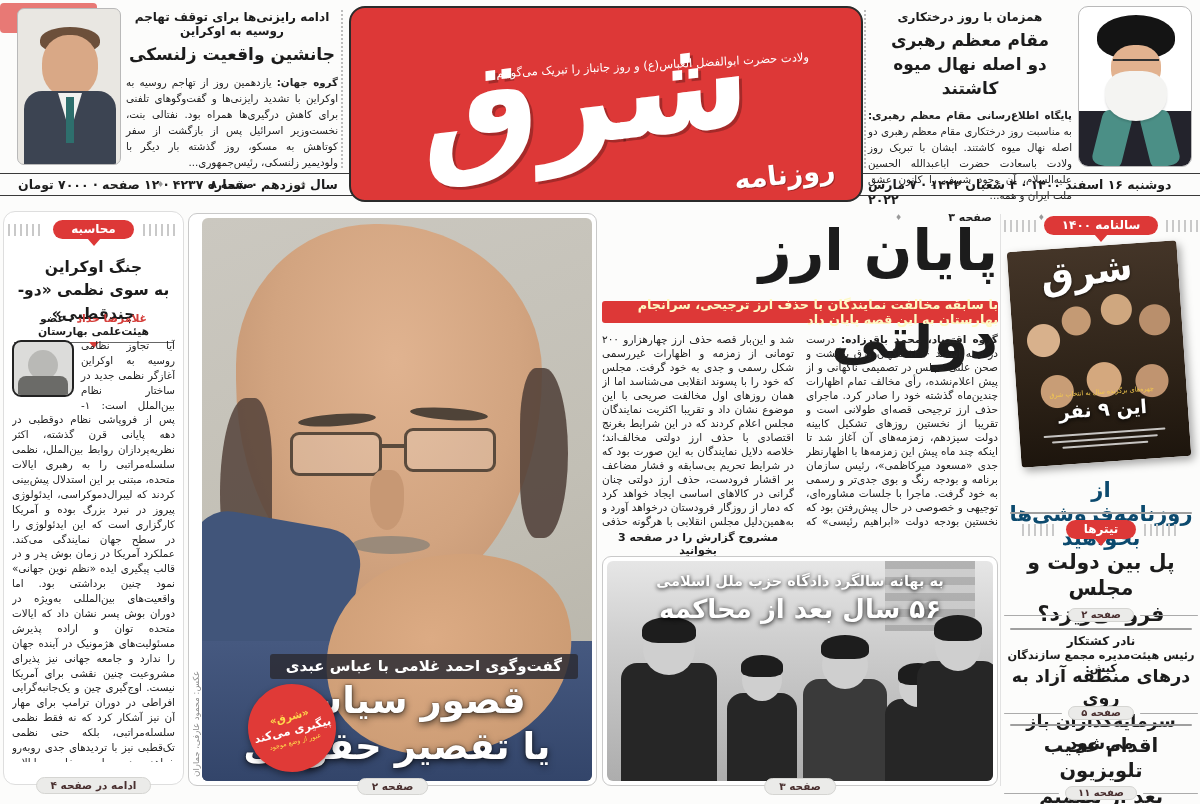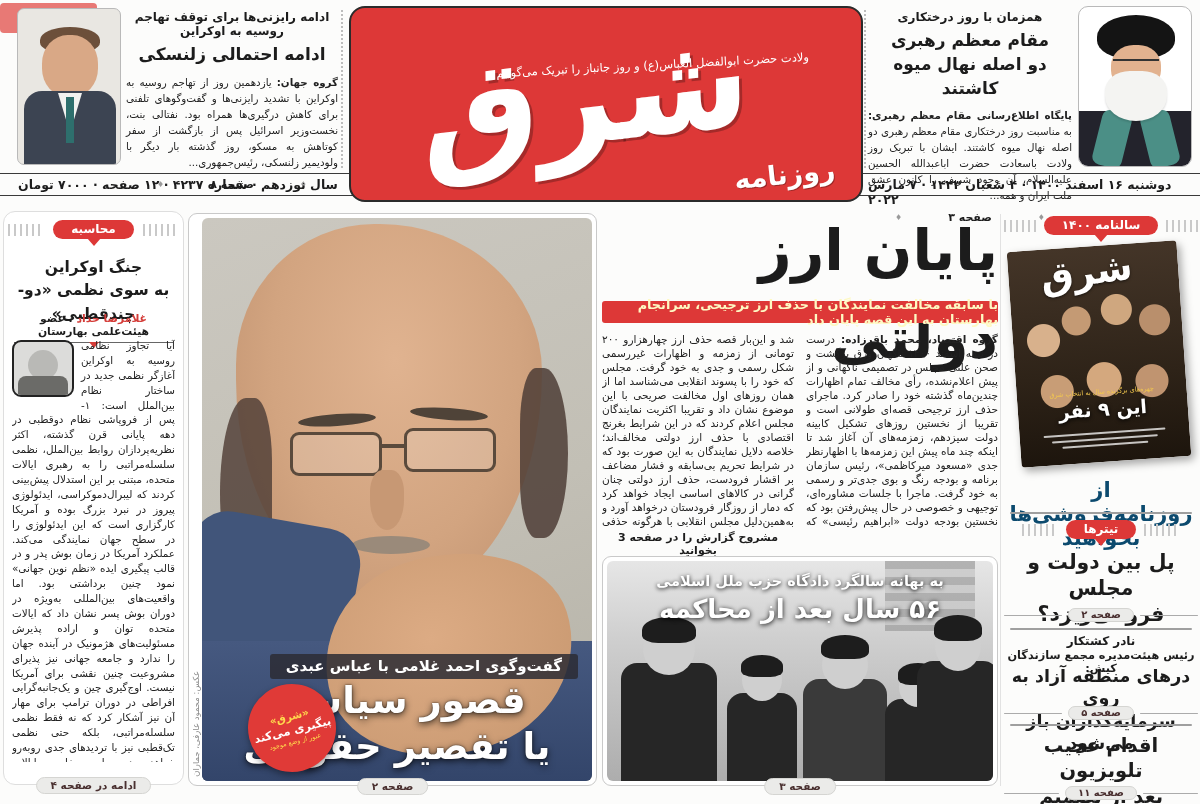--- a/index.html
+++ b/index.html
@@ -152,21 +152,21 @@
     <div class="z-hair"></div>
     <div class="z-head"></div>
     <div class="z-suit"></div>
     <div class="z-shirt"></div>
     <div class="z-tie"></div>
   </div>
 
   <div class="abs z-story">
     <div class="story-kicker">ادامه رایزنی‌ها برای توقف تهاجم روسیه به اوکراین</div>
     <div class="story-headline">
-      <span style="display:block">ادامه احتمالی زلنسکی</span>
+      <span style="display:block">جانشین واقعیت زلنسکی</span>
     </div>
     <div class="story-body"><b>گروه جهان:</b> <span>یازدهمین روز از تهاجم روسیه به اوکراین با تشدید رایزنی‌ها و گفت‌وگوهای تلفنی برای کاهش درگیری‌ها همراه بود. نفتالی بنت، نخست‌وزیر اسرائیل پس از بازگشت از سفر کوتاهش به مسکو، روز گذشته بار دیگر با ولودیمیر زلنسکی، رئیس‌جمهوری...</span></div>
     <div class="pageref-line">
       <span class="diamond">♦</span>
       <span>صفحه ۸</span>
       <span class="diamond">♦</span>
     </div>
   </div>
 
   <div class="abs vdots" style="left:341px; top:10px; height:158px;"></div>

